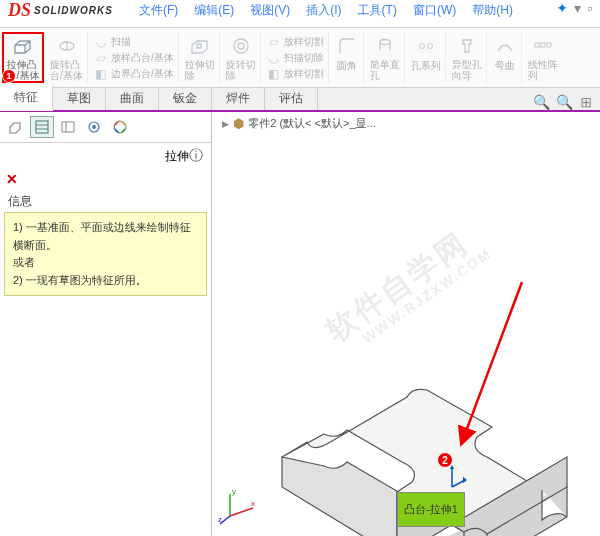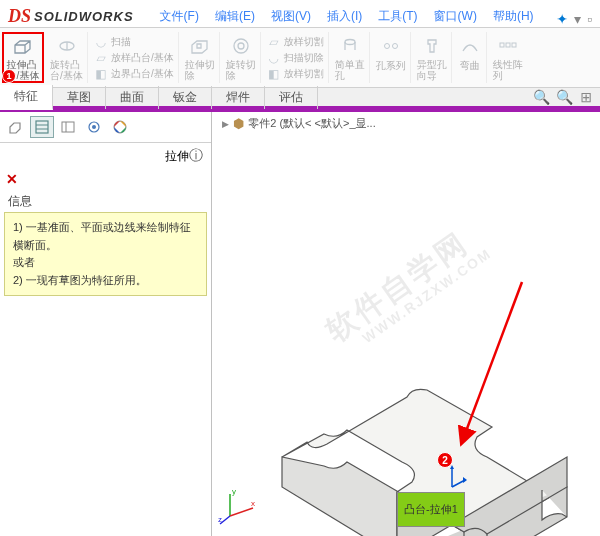--- a/index.html
+++ b/index.html
@@ -1,41 +1,41 @@
 <!DOCTYPE html>
 <html><head>
   <meta charset="utf-8">
   <style>
     * { margin: 0; padding: 0; box-sizing: border-box; font-family: "Microsoft YaHei", Arial, sans-serif; }
     body { width: 600px; height: 536px; background: #fff; overflow: hidden; position: relative; }
     
     
-    .titlebar { display: flex; align-items: flex-end; height: 28px; background: #fff; border-bottom: 1px solid #d0d0d0; padding: 0 8px; }
+    .titlebar { display: flex; align-items: flex-start; height: 28px; background: #fff; border-bottom: 1px solid #d0d0d0; padding: 0 8px; }
     .logo { display: flex; align-items: center; gap: 3px; }
     .logo-icon { color: #d9261c; font-size: 18px; font-style: italic; font-weight: bold; font-family: "Times New Roman", serif; }
-    .logo-text { font-size: 13px; font-weight: bold; font-style: italic; letter-spacing: 1px; color: #333; }
+    .logo-text { font-size: 10px; font-weight: bold; font-style: italic; letter-spacing: 1px; color: #333; }
     .menubar { display: flex; margin-left: 20px; gap: 4px; }
     .menu-item { font-size: 12px; padding: 2px 6px; cursor: pointer; color: #3b82f6; }
     .menu-right { margin-left: auto; display: flex; gap: 6px; align-items: center; }
     .qm { color: #0078d4; font-size: 14px; }
     
     
     .ribbon { display: flex; height: 60px; background: #fafafa; border-bottom: 1px solid #d0d0d0; padding: 4px 2px; gap: 2px; }
     .rgroup { display: flex; flex-direction: column; align-items: center; padding: 2px 4px; border-right: 1px solid #e0e0e0; font-size: 10px; color: #666; position: relative; }
     .rgroup.disabled { opacity: 0.5; }
     .rgroup-icon { width: 24px; height: 24px; margin-bottom: 2px; display: flex; align-items: center; justify-content: center; font-size: 18px; color: #8a9ba8; }
     .rgroup-label { line-height: 1.1; text-align: left; white-space: nowrap; }
     .rgroup.red-box { border: 2px solid #e00; padding: 0 2px; }
     .sub-items { display: flex; flex-direction: column; font-size: 10px; gap: 0; }
     .sub-item { display: flex; align-items: center; gap: 3px; padding: 1px 0; color: #666; white-space: nowrap; }
     .sub-icon { width: 14px; height: 14px; display: inline-flex; align-items: center; justify-content: center; font-size: 12px; color: #8a9ba8; }
     .annot-1 { position: absolute; bottom: -2px; left: -2px; width: 14px; height: 14px; border-radius: 50%; background: #e00; color: #fff; font-size: 9px; font-weight: bold; display: flex; align-items: center; justify-content: center; border: 1px solid #fff; }
     
     
-    .tabs { display: flex; height: 24px; border-bottom: 6px solid #a21caf; background: #f0f0f0; align-items: center; }
+    .tabs { display: flex; height: 24px; border-bottom: 2px solid #a21caf; background: #f0f0f0; align-items: flex-end; }
     .tab { padding: 3px 14px; font-size: 12px; color: #555; border-right: 1px solid #d0d0d0; display: flex; align-items: center; cursor: pointer; }
     .tab.active { background: #fff; border-bottom: 2px solid #fff; margin-bottom: -1px; font-weight: 500; }
     .tabs-right { margin-left: auto; display: flex; gap: 6px; padding-right: 8px; align-items: center; }
     .tab-icon { font-size: 14px; color: #888; cursor: pointer; }
     
     
     .main { display: flex; height: calc(100% - 112px); }
     .left-panel { width: 212px; border-right: 1px solid #c0c0c0; display: flex; flex-direction: column; background: #fff; }
     .panel-toolbar { display: flex; gap: 2px; padding: 4px; border-bottom: 1px solid #d0d0d0; }
     .pt-icon { width: 24px; height: 22px; border: 1px solid transparent; display: flex; align-items: center; justify-content: center; font-size: 14px; color: #666; cursor: pointer; }
@@ -154,20 +154,28 @@
         </div>
       <div class="sub-item">
           <span class="sub-icon">◡</span>
           <span>扫描切除</span>
         </div>
       <div class="sub-item">
           <span class="sub-icon">◧</span>
           <span>放样切割</span>
         </div>
     </div>
+  </div>
+  <div class="rgroup disabled" style="min-width:30px">
+    <div class="rgroup-icon">
+      <svg width="22" height="22" viewBox="0 0 22 22">
+          <path d="M4 18 L4 8 Q4 4 8 4 L18 4" fill="none" stroke="#8a9ba8" stroke-width="1.3"></path>
+        </svg>
+    </div>
+    <div class="rgroup-label">圆角</div>
   </div>
   <div class="rgroup disabled" style="min-width:38px">
     <div class="rgroup-icon">
       <svg width="22" height="22" viewBox="0 0 22 22">
           <ellipse cx="11" cy="7" rx="5" ry="2.5" fill="none" stroke="#8a9ba8" stroke-width="1.3"></ellipse>
           <path d="M6 7 L6 15 M16 7 L16 15" stroke="#8a9ba8" stroke-width="1.3"></path>
         </svg>
     </div>
     <div class="rgroup-label"><span>简单直</span><br><span>孔</span></div>
   </div>

